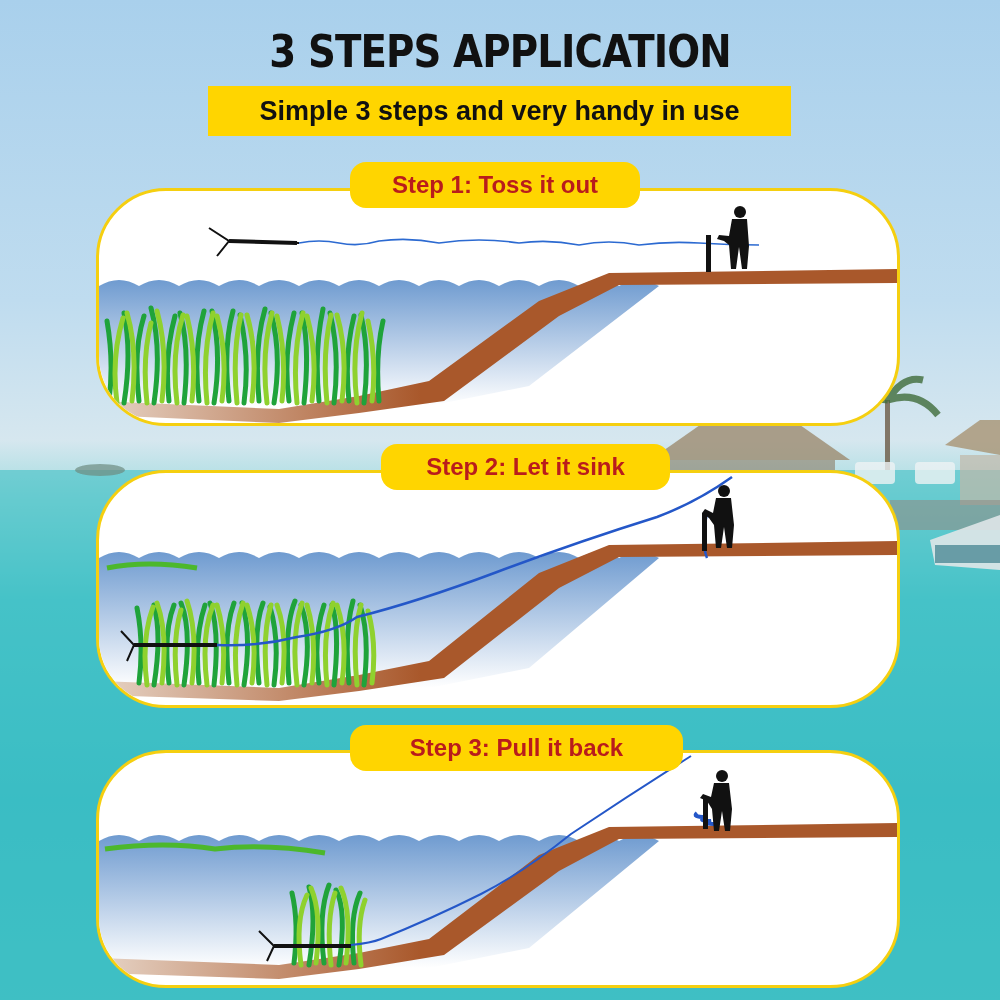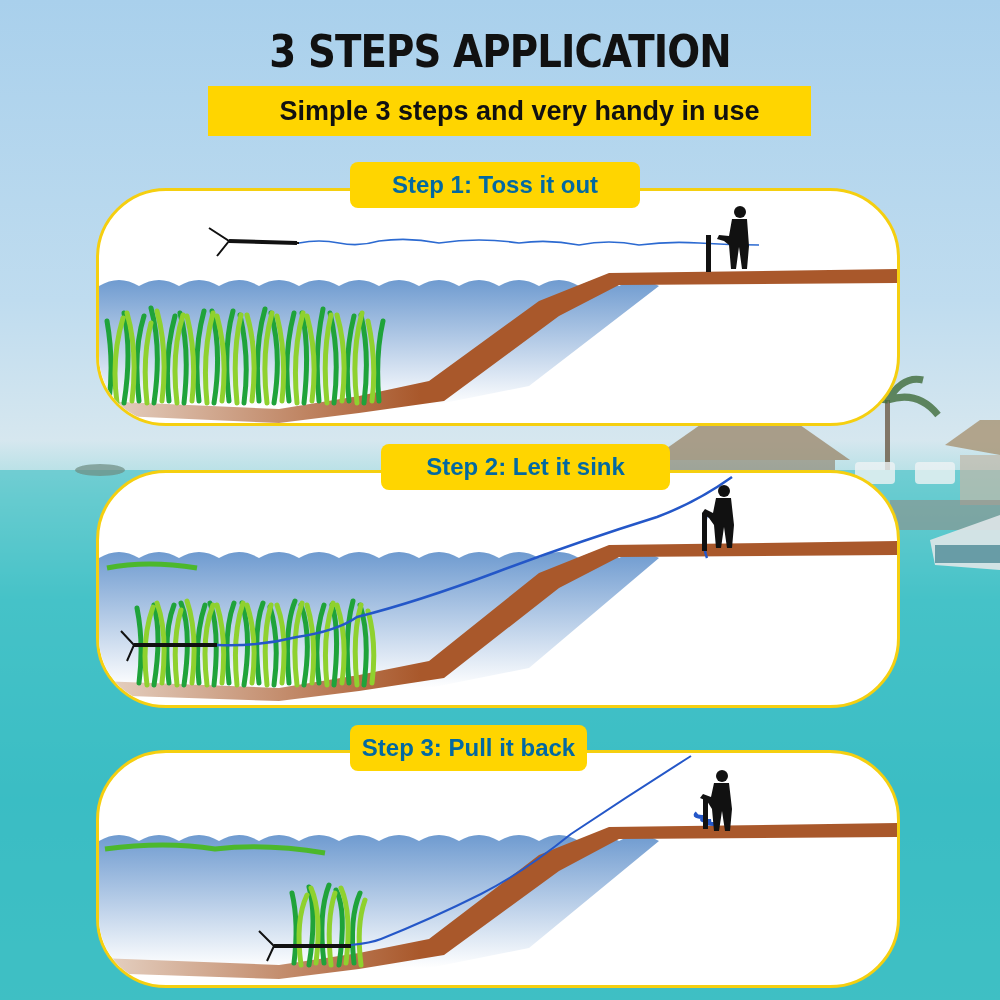--- a/index.html
+++ b/index.html
@@ -4,26 +4,26 @@
 <style>
   html,body{margin:0;padding:0;}
   body{width:1000px;height:1000px;position:relative;overflow:hidden;
     font-family:"Liberation Sans","DejaVu Sans",sans-serif;
     background:linear-gradient(180deg,#a9d0ec 0%,#bfdcef 30%,#d6e7ef 44%,#9fdcdf 50%,#4fc6cc 60%,#34b9c3 80%,#3fbfc4 100%);}
   .bgscene{position:absolute;left:0;top:0;width:1000px;height:1000px;}
   .title{position:absolute;left:0;top:26px;width:1000px;text-align:center;
     font-family:"DejaVu Sans","Liberation Sans",sans-serif;font-weight:bold;font-size:44px;
     letter-spacing:-1px;color:#111;transform:scaleX(0.88);transform-origin:center;}
   .subtitle{position:absolute;left:208px;top:86px;width:583px;height:50px;background:#ffd500;
-    display:flex;align-items:center;justify-content:center;font-weight:bold;font-size:27px;color:#111;padding-left:20px;}
+    display:flex;align-items:center;justify-content:center;font-weight:bold;font-size:27px;color:#111;}
   .panel{position:absolute;left:96px;width:804px;height:238px;background:#fff;
     border:3px solid #f5cf10;border-radius:70px;box-sizing:border-box;overflow:hidden;}
   .panel svg{position:absolute;left:0;top:0;}
-  .step-label{position:absolute;height:46px;background:#ffd500;border-radius:8px;
-    display:flex;align-items:center;justify-content:center;font-weight:bold;font-size:24px;color:#0369a1;}
+  .step-label{position:absolute;height:46px;background:#ffd500;border-radius:16px;
+    display:flex;align-items:center;justify-content:center;font-weight:bold;font-size:24px;color:#b91c1c;}
 </style>
 </head>
 <body>
 
 <svg class="bgscene" viewBox="0 0 1000 1000">
   <rect x="0" y="470" width="1000" height="530" fill="#3fbfc4" opacity="0.6"></rect>
   <ellipse cx="100" cy="470" rx="25" ry="6" fill="#6d8c80" opacity="0.7"></ellipse>
 
   <path d="M650 460 L700 425 L800 425 L850 460 Z" fill="#9c8b6f" opacity="0.8"></path>
   <rect x="665" y="460" width="170" height="10" fill="#8a7b64" opacity="0.6"></rect>
@@ -137,13 +137,13 @@
     </g>
     <path d="M252 192 q20 -2 30 -6 q50 -20 100 -45 q40 -20 90 -60 q60 -40 120 -78" stroke="#2457c8" stroke-width="2" fill="none"></path>
     <path d="M598 60 q-5 4 8 4 q-8 4 6 4 q-10 3 6 3" stroke="#2457c8" stroke-width="4" fill="none"></path>
     <g fill="#111">
       <circle cx="623" cy="23" r="6"></circle>
       <path d="M615 30 L630 30 L633 56 L631 78 L626 78 L623 58 L620 78 L615 78 L613 56 L608 48 L601 45 L604 41 L612 44 Z"></path>
       <rect x="604" y="44" width="5" height="32"></rect>
     </g>
   </svg>
 </div>
-<div class="step-label" style="left:350px;top:725px;width:237px;">Step 3: Pull it back</div>
+<div class="step-label" style="left:350px;top:725px;width:333px;">Step 3: Pull it back</div>
 
 </body></html>

